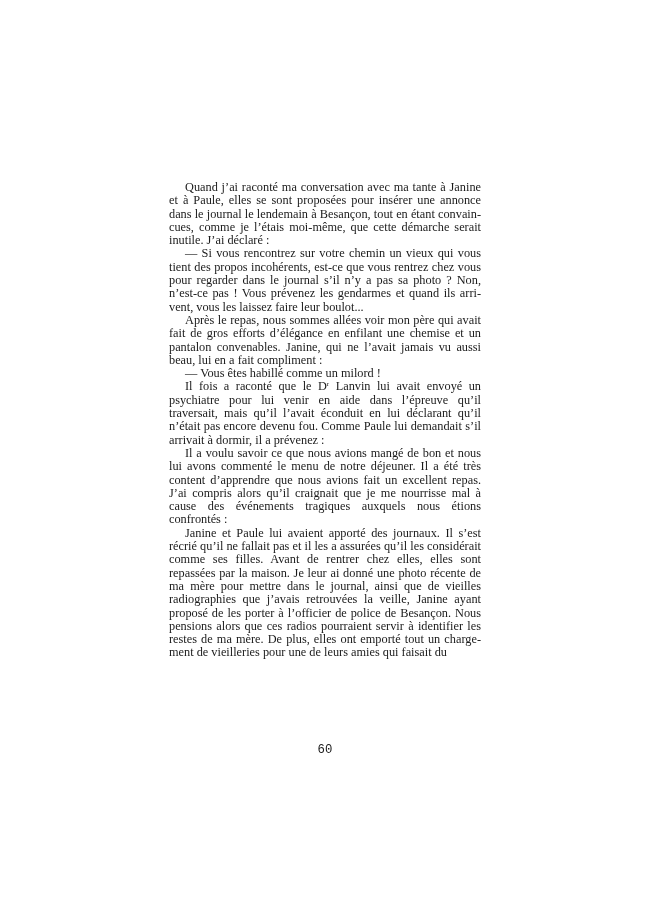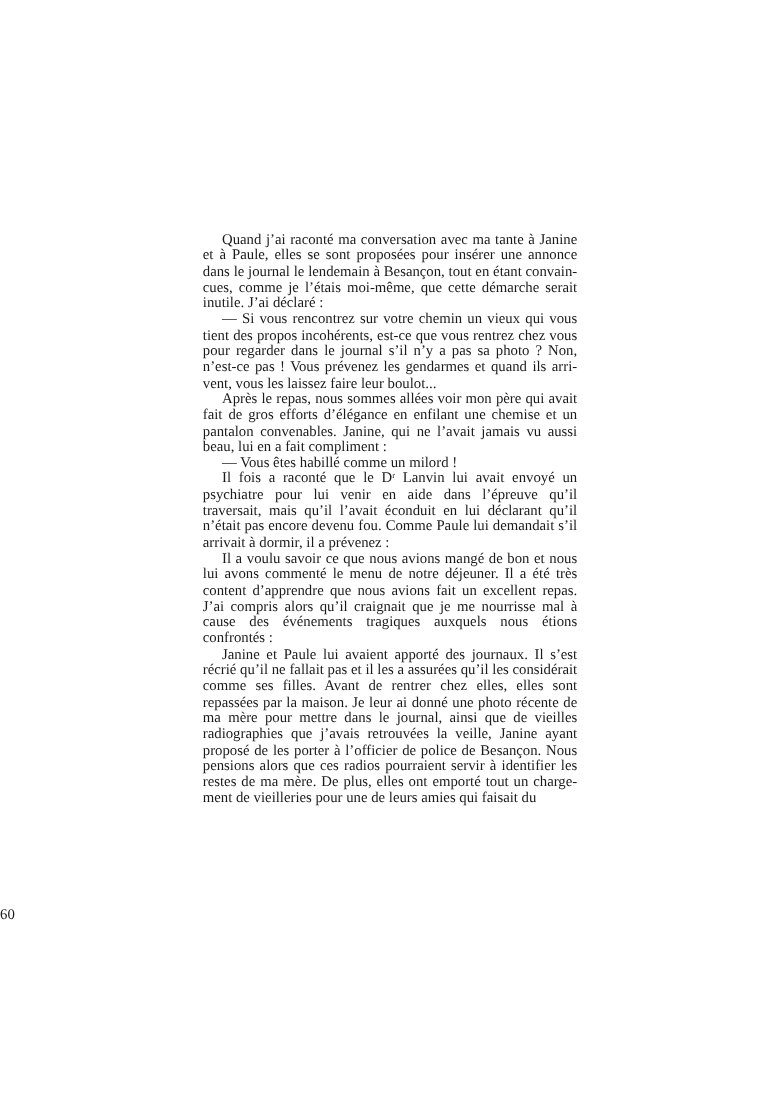--- a/index.html
+++ b/index.html
@@ -1,36 +1,36 @@
 <!DOCTYPE html>
 <html><head>
 <meta charset="utf-8">
 <style>
   html, body { margin: 0; padding: 0; background: #ffffff; }
   body { width: 650px; height: 920px; position: relative; overflow: hidden; }
-  .page { position: absolute; left: 0; top: 12px; width: 650px; height: 780px; background: #ffffff; }
+  .page { position: absolute; left: 0; top: 0; width: 650px; height: 780px; background: #ffffff; }
   .text-block {
     position: absolute;
     left: 169px;
     top: 181px;
     width: 312px;
     font-family: "Liberation Serif", "DejaVu Serif", serif;
     font-size: 12.3px;
     line-height: 13.3px;
     color: #1a1a1a;
     text-align: justify;
     hyphens: manual;
   }
   .text-block p { margin: 0; text-indent: 16px; }
   .page-number {
     position: absolute;
     left: 0; width: 650px;
     top: 743px;
-    text-align: left;
-    font-family: Liberation Serif, serif;
+    text-align: center;
+    font-family: Liberation Mono, monospace;
     font-size: 12.3px;
     color: #1a1a1a;
   }
   sup { font-size: 7px; vertical-align: 4px; line-height: 0; }
 </style>
 </head>
 <body>
 
 <div class="page">
   <div class="text-block">

